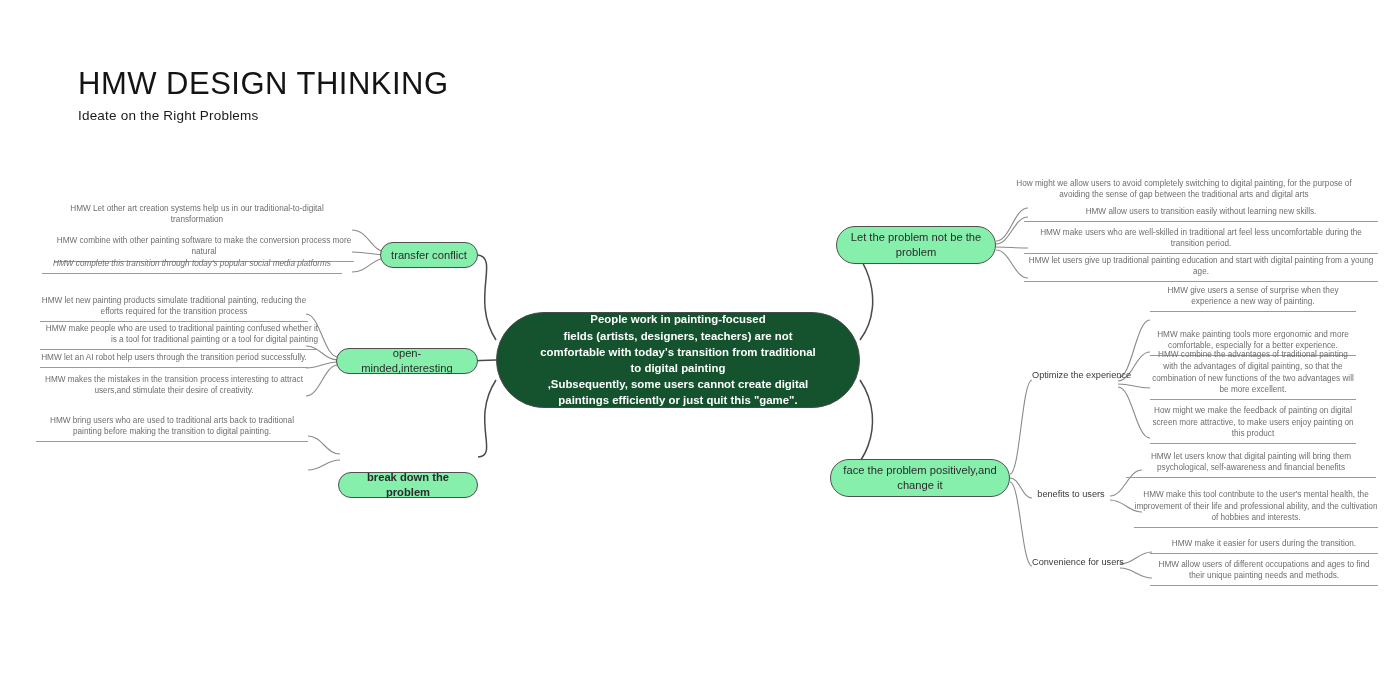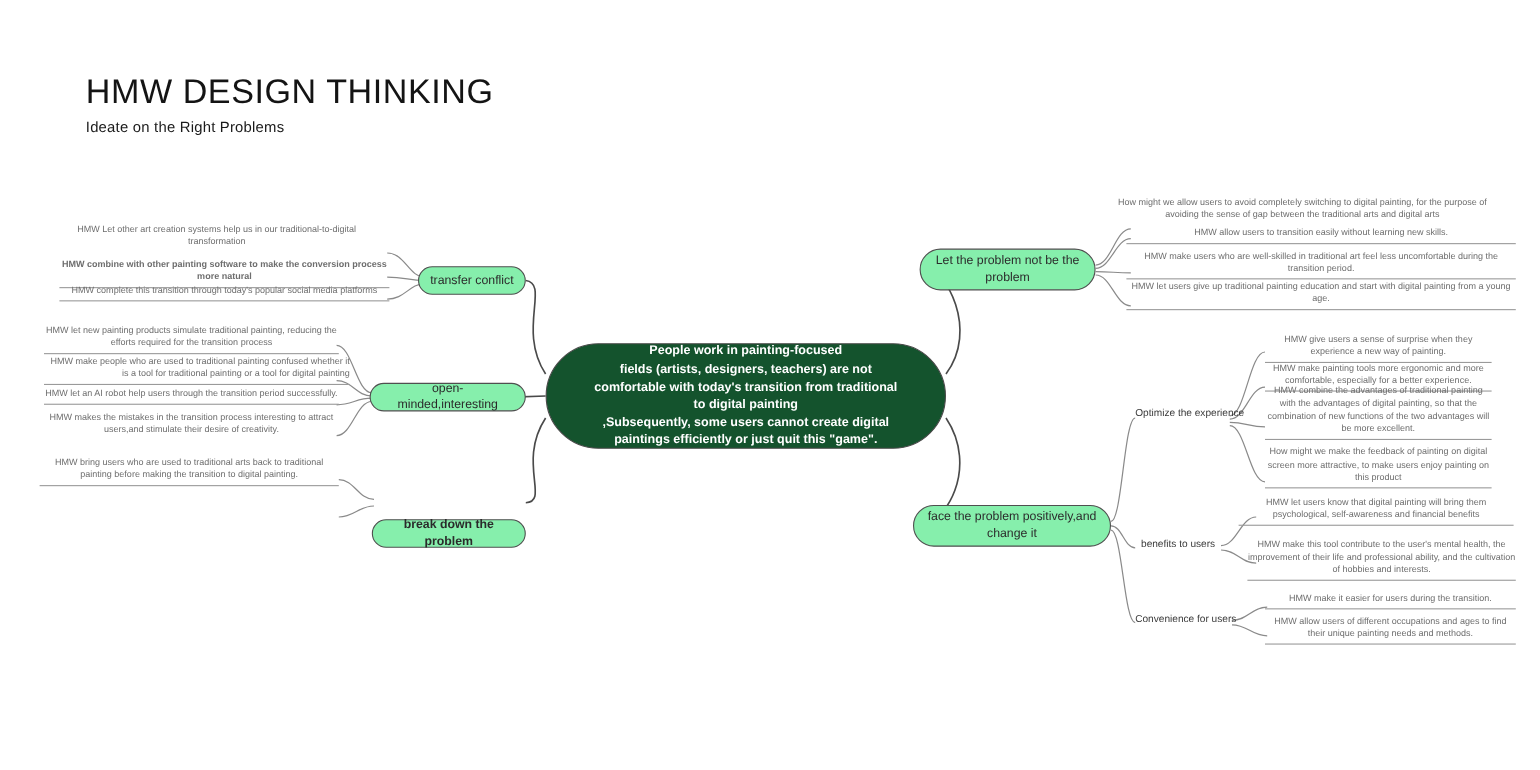--- a/index.html
+++ b/index.html
@@ -139,22 +139,22 @@
       <span>comfortable with today's transition from traditional</span><br>
       <span>to digital painting</span><br>
       <span>,Subsequently, some users cannot create digital</span><br>
       <span>paintings efficiently or just quit this "game".</span>
     </p>
   </div>
 
   <div class="pill" style="left:380px;top:242px;width:98px;height:26px;">transfer conflict</div>
 
   <div class="leaf nounder" style="left:44px;top:215px;width:306px;height:14px;">HMW Let other art creation systems help us in our traditional-to-digital transformation</div>
-  <div class="leaf" style="left:54px;top:232px;width:300px;height:30px;font-weight:bold;">HMW combine with other painting software to make the conversion process more natural</div>
-  <div class="leaf" style="left:54px;top:258px;width:300px;height:16px;">HMW complete this transition through today's popular social media platforms</div>
+  <div class="leaf" style="left:54px;top:232px;width:300px;height:30px;">HMW combine with other painting software to make the conversion process more natural</div>
+  <div class="leaf" style="left:42px;top:258px;width:300px;height:16px;font-style:italic;">HMW complete this transition through today's popular social media platforms</div>
 
   <div class="pill" style="left:336px;top:348px;width:142px;height:26px;">open-minded,interesting</div>
 
   <div class="leaf" style="left:40px;top:296px;width:268px;height:26px;">HMW let new painting products simulate traditional painting, reducing the efforts required for the transition process</div>
   <div class="leaf" style="left:40px;top:324px;width:278px;height:26px;text-align:right;">HMW make people who are used to traditional painting confused whether it is a tool for traditional painting or a tool for digital painting</div>
   <div class="leaf" style="left:40px;top:352px;width:268px;height:16px;">HMW let an AI robot help users through the transition period successfully.</div>
   <div class="leaf nounder" style="left:40px;top:374px;width:268px;height:26px;">HMW makes the mistakes in the transition process interesting to attract users,and stimulate their desire of creativity.</div>
 
   <div class="pill" style="left:338px;top:472px;width:140px;height:26px;font-weight:bold;">break down the problem</div>
 
@@ -164,21 +164,21 @@
 
   <div class="leaf nounder" style="left:1010px;top:172px;width:348px;height:32px;">How might we allow users to avoid completely switching to digital painting, for the purpose of avoiding the sense of gap between the traditional arts and digital arts</div>
   <div class="leaf" style="left:1024px;top:206px;width:354px;height:16px;">HMW allow users to transition easily without learning new skills.</div>
   <div class="leaf" style="left:1024px;top:228px;width:354px;height:26px;">HMW make users who are well-skilled in traditional art feel less uncomfortable during the transition period.</div>
   <div class="leaf" style="left:1024px;top:256px;width:354px;height:26px;">HMW let users give up traditional painting education and start with digital painting from a young age.</div>
 
   <div class="pill" style="left:830px;top:459px;width:180px;height:38px;">face the problem positively,and change it</div>
 
   <div class="sublabel" style="left:1032px;top:370px;width:86px;">Optimize the experience</div>
 
-  <div class="leaf" style="left:1150px;top:304px;width:206px;height:26px;">HMW give users a sense of surprise when they experience a new way of painting.</div>
+  <div class="leaf" style="left:1150px;top:286px;width:206px;height:26px;">HMW give users a sense of surprise when they experience a new way of painting.</div>
   <div class="leaf" style="left:1150px;top:330px;width:206px;height:26px;">HMW make painting tools more ergonomic and more comfortable, especially for a better experience.</div>
   <div class="leaf" style="left:1150px;top:406px;width:206px;height:38px;">How might we make the feedback of painting on digital screen more attractive, to make users enjoy painting on this product</div>
   <div class="leaf" style="left:1150px;top:360px;width:206px;height:40px;">HMW combine the advantages of traditional painting with the advantages of digital painting, so that the combination of new functions of the two advantages will be more excellent.</div>
 
   <div class="sublabel" style="left:1030px;top:489px;width:82px;">benefits to users</div>
 
   <div class="leaf" style="left:1126px;top:452px;width:250px;height:26px;">HMW let users know that digital painting will bring them psychological, self-awareness and financial benefits</div>
   <div class="leaf" style="left:1134px;top:490px;width:244px;height:38px;">HMW make this tool contribute to the user's mental health, the improvement of their life and professional ability, and the cultivation of hobbies and interests.</div>
 
   <div class="sublabel" style="left:1032px;top:557px;width:90px;">Convenience for users</div>

